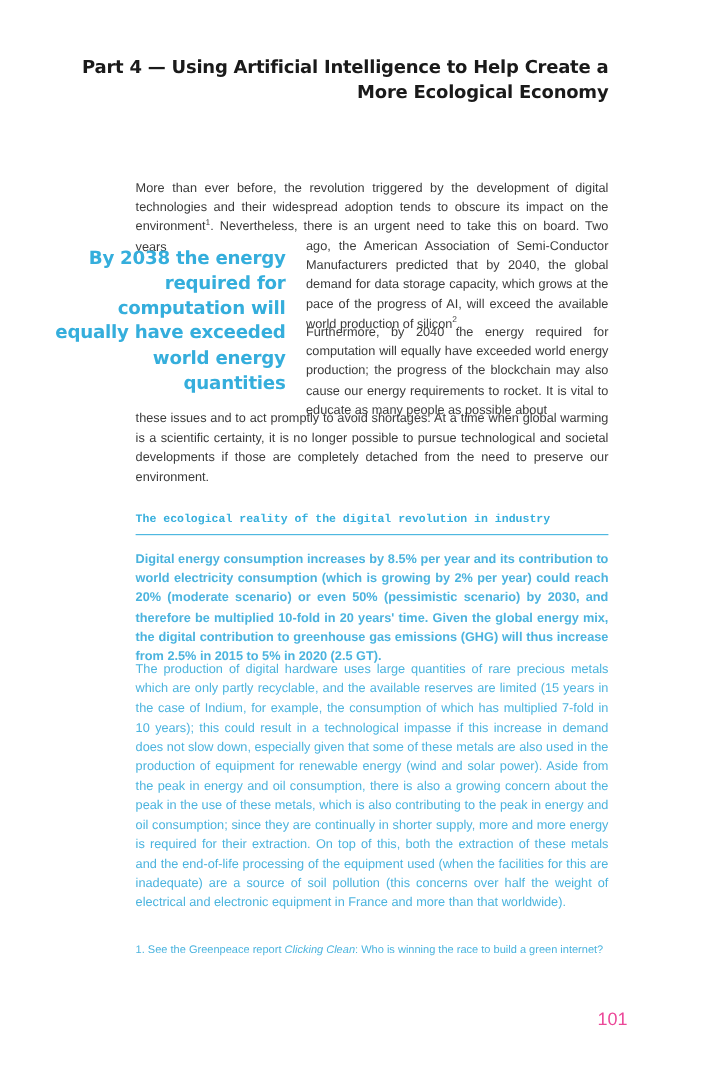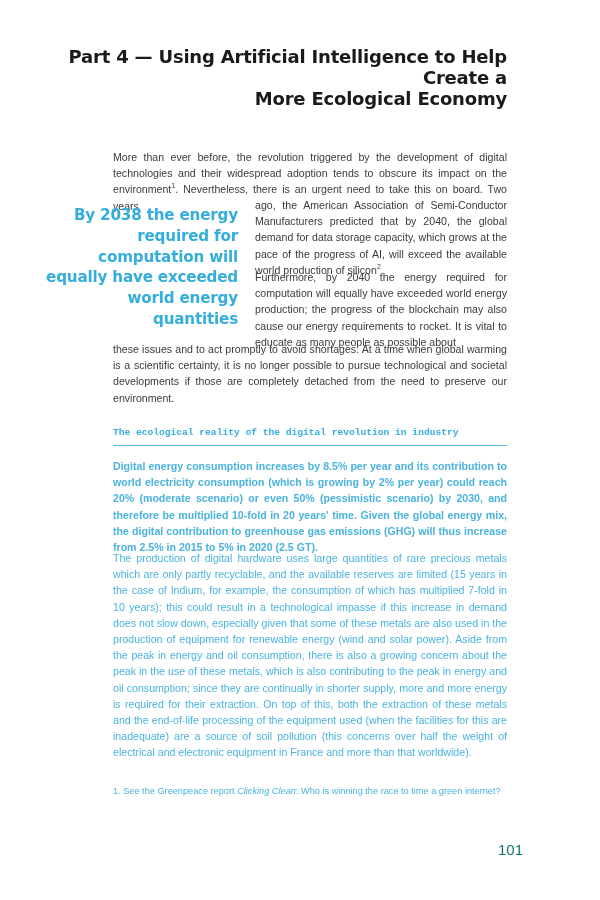--- a/index.html
+++ b/index.html
@@ -1,34 +1,34 @@
 <!DOCTYPE html>
 <html><head>
 <meta charset="utf-8">
 <style>
   html, body { margin: 0; padding: 0; background: #ffffff; }
   body { width: 600px; height: 900px; position: relative; overflow: hidden; font-family: "Liberation Sans", sans-serif; }
-  .title { position: absolute; right: 93px; top: 46px; width: 440px; text-align: right; font-family: "DejaVu Sans", sans-serif; font-weight: bold; font-size: 18px; line-height: 21px; color: #1a1a1a; letter-spacing: -0.2px; }
+  .title { position: absolute; right: 93px; top: 46px; width: 440px; text-align: right; font-family: "DejaVu Sans", sans-serif; font-weight: bold; font-size: 15px; line-height: 21px; color: #1a1a1a; letter-spacing: -0.2px; }
   .body-text { position: absolute; left: 113px; width: 394px; font-size: 10.6px; line-height: 16.2px; color: #3a3a3a; text-align: justify; }
   .intro-top { top: 149px; }
   .intro-right { position: absolute; left: 255px; width: 252px; font-size: 10.6px; line-height: 16.2px; color: #3a3a3a; text-align: justify; }
   .ir1 { top: 197px; }
   .ir2 { top: 269px; }
   .intro-bottom { top: 341px; }
   .pull-quote { position: absolute; left: 40px; top: 205px; width: 198px; text-align: right; font-family: "DejaVu Sans", sans-serif; font-weight: bold; font-size: 15.2px; line-height: 20.8px; color: #35aedc; letter-spacing: -0.2px; }
   p { margin: 0; }
   sup { font-size: 7px; line-height: 0; }
   .section-heading { position: absolute; left: 113px; top: 427px; font-family: Liberation Mono, monospace; font-weight: bold; font-size: 9.6px; color: #35aedc; }
   .section-rule { position: absolute; left: 113px; top: 445px; width: 394px; height: 1px; background: #4fb8e0; }
   .blue-text { position: absolute; left: 113px; width: 394px; font-size: 10.6px; line-height: 16.2px; color: #4ab3de; text-align: justify; }
   .bt1 { top: 458px; font-weight: bold; }
   .bt2 { top: 550px; }
   .footnotes { position: absolute; left: 113px; top: 784px; width: 400px; font-size: 9.2px; line-height: 14.4px; color: #4ab3de; }
   .footnotes em { font-style: italic; }
-  .page-number { position: absolute; right: 77px; top: 841px; font-size: 15px; color: #0f766e; margin-left: 36px; }
+  .page-number { position: absolute; right: 77px; top: 841px; font-size: 15px; color: #ec4899; margin-left: 36px; }
 </style>
 </head>
 <body>
 
 <div class="title">
   <div>Part 4 — Using Artificial Intelligence to Help Create a</div>
   <div>More Ecological Economy</div>
 </div>
 
 <div class="body-text intro-top">
@@ -61,16 +61,16 @@
 
 <div class="blue-text bt1">
   <p>Digital energy consumption increases by 8.5% per year and its contribution to world electricity consumption (which is growing by 2% per year) could reach 20% (moderate scenario) or even 50% (pessimistic scenario) by 2030, and therefore be multiplied 10-fold in 20 years' time. Given the global energy mix, the digital contribution to greenhouse gas emissions (GHG) will thus increase from 2.5% in 2015 to 5% in 2020 (2.5 GT).</p>
 </div>
 
 <div class="blue-text bt2">
   <p>The production of digital hardware uses large quantities of rare precious metals which are only partly recyclable, and the available reserves are limited (15 years in the case of Indium, for example, the consumption of which has multiplied 7-fold in 10 years); this could result in a technological impasse if this increase in demand does not slow down, especially given that some of these metals are also used in the production of equipment for renewable energy (wind and solar power). Aside from the peak in energy and oil consumption, there is also a growing concern about the peak in the use of these metals, which is also contributing to the peak in energy and oil consumption; since they are continually in shorter supply, more and more energy is required for their extraction. On top of this, both the extraction of these metals and the end-of-life processing of the equipment used (when the facilities for this are inadequate) are a source of soil pollution (this concerns over half the weight of electrical and electronic equipment in France and more than that worldwide).</p>
 </div>
 
 <div class="footnotes">
-  <div><span>1. See the Greenpeace report </span><em>Clicking Clean</em><span>: Who is winning the race to time a green internet?</span></div>
+  <div><span>1. See the Greenpeace report </span><em>Clicking Clean</em><span>: Who is winning the race to build a green internet?</span></div>
 </div>
 
 <div class="page-number">101</div>
 
 </body></html>

